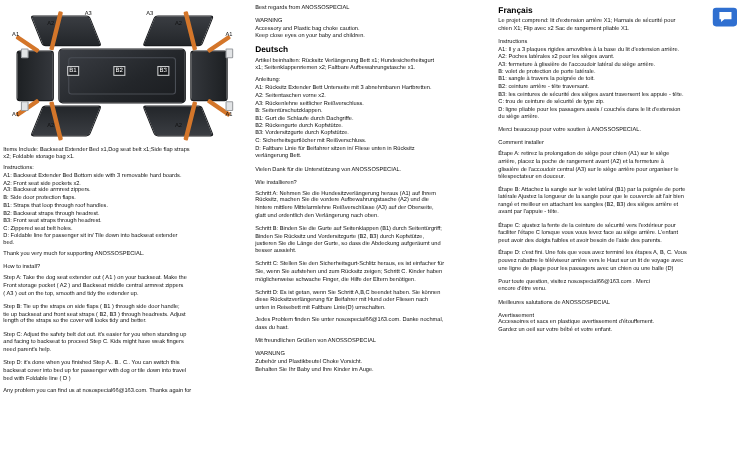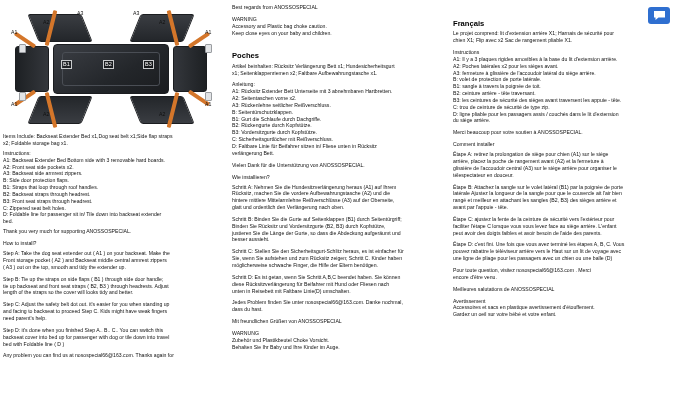--- a/index.html
+++ b/index.html
@@ -134,21 +134,21 @@
     background: rgba(0,0,0,0.35);
     padding: 0 1px;
     line-height: 1.25;
   }
 
   
   .lang-title {
     font-size: 7.6px;
     font-weight: bold;
     color: #000;
-    margin: 16px 0 2px 0;
+    margin: 2px 0 2px 0;
     line-height: 1.1;
   }
   p.t {
     font-size: 5.15px;
     line-height: 1.33;
     color: #111;
     margin: 0 0 3.2px 0;
     text-align: left;
     word-spacing: 0px;
   }
@@ -255,21 +255,21 @@
   </div>
 
   <div class="col col-mid">
 
     <p class="t spaced">Best regards from ANOSSOSPECIAL</p>
 
     <p class="t nm">WARNING</p>
     <p class="t nm">Accessory and Plastic bag choke caution.</p>
     <p class="t spaced">Keep close eyes on your baby and children.</p>
 
-    <div class="lang-title">Poches</div>
+    <div class="lang-title">Deutsch</div>
 
     <p class="t nm">Artikel beinhalten: Rücksitz Verlängerung Bett x1; Hundesicherheitsgurt</p>
     <p class="t spaced">x1; Seitenklappenriemen x2; Faltbare Aufbewahrungstasche x1.</p>
 
     <p class="t nm">Anleitung:</p>
     <p class="t nm">A1: Rücksitz Extender Bett Unterseite mit 3 abnehmbaren Hartbretten.</p>
     <p class="t nm">A2: Seitentaschen vorne x2.</p>
     <p class="t nm">A3: Rückenlehne seitlicher Reißverschluss.</p>
     <p class="t nm">B: Seitentürschutzklappen.</p>
     <p class="t nm">B1: Gurt die Schlaufe durch Dachgriffe.</p>

